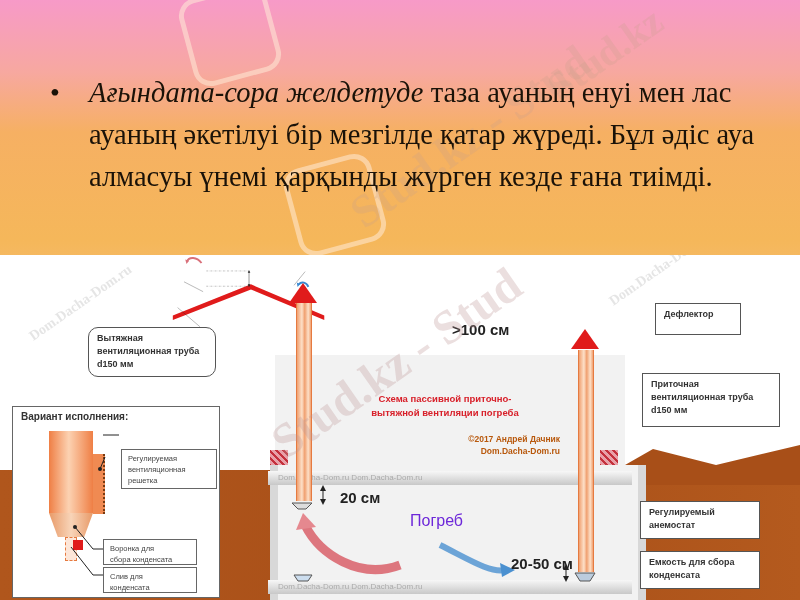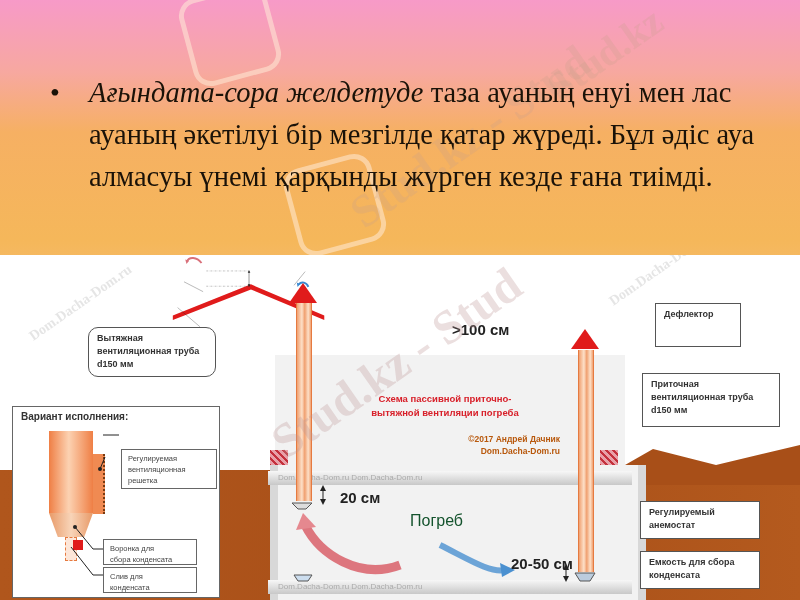--- a/index.html
+++ b/index.html
@@ -20,21 +20,21 @@
   .cellar{position:absolute;left:270px;top:210px;width:360px;height:135px;background:#f2f2f2;border-left:8px solid #d8d8d8;border-right:8px solid #d8d8d8;}
   .slab{position:absolute;height:14px;background:linear-gradient(180deg,#f7f7f7,#c8c8c8);font-size:8px;color:#aaa;line-height:14px;padding-left:10px;box-sizing:border-box;}
   .house{position:absolute;left:275px;top:100px;width:350px;height:120px;background:#f2f2f2;}
   .roof{position:absolute;left:210px;top:90px;width:470px;height:110px;}
   .brick{position:absolute;width:18px;height:42px;background:repeating-linear-gradient(45deg,#e8a0a8 0 3px,#c4303c 3px 5px);}
   .pipe{position:absolute;width:14px;background:linear-gradient(90deg,#f0a070,#fde0c8 35%,#f0a070 55%,#fde0c8 80%,#f0a070);border-left:1px solid #e67a40;border-right:1px solid #e67a40;}
   .deflector{position:absolute;width:0;height:0;border-left:14px solid transparent;border-right:14px solid transparent;border-bottom:20px solid #e01b1b;}
   .callout{position:absolute;background:#fff;border:1px solid #555;font-size:9px;line-height:13px;color:#333;padding:4px 8px;box-sizing:border-box;font-weight:bold;}
   .roof-title{position:absolute;left:330px;top:137px;width:230px;text-align:center;font-size:9.5px;font-weight:bold;color:#d8202a;line-height:14px;}
   .copyright{position:absolute;left:330px;top:178px;width:230px;text-align:right;font-size:8.5px;font-weight:bold;color:#b8580c;line-height:12px;}
-  .cellar-label{position:absolute;left:410px;top:257px;font-size:16px;color:#14532d;}
+  .cellar-label{position:absolute;left:410px;top:257px;font-size:16px;color:#6d28d9;}
   .dim{position:absolute;font-size:15px;color:#222;font-weight:bold;}
   .variant{position:absolute;left:12px;top:151px;width:208px;height:192px;background:#fff;border:1px solid #666;box-sizing:border-box;}
   .variant-title{position:absolute;left:8px;top:4px;font-size:10px;font-weight:bold;color:#333;}
   .v-pipe{position:absolute;left:36px;top:24px;width:44px;height:82px;background:linear-gradient(90deg,#ef7f45,#fcd2b2 45%,#ef7f45);}
   .v-grille{position:absolute;left:80px;top:47px;width:10px;height:60px;background:#f08a52;border-right:2px dotted #7a3a10;}
   .v-funnel{position:absolute;left:36px;top:106px;width:44px;height:24px;background:linear-gradient(90deg,#e89a68,#f8d4b8,#e89a68);clip-path:polygon(0 0,100% 0,80% 100%,20% 100%);}
   .v-drain{position:absolute;left:52px;top:130px;width:10px;height:22px;background:#fde6d8;border:1px dashed #e67a40;}
   .v-red{position:absolute;left:60px;top:133px;width:10px;height:10px;background:#e01b1b;}
   .v-callout{position:absolute;background:#fff;border:1px solid #666;font-size:7.5px;line-height:11px;color:#444;padding:3px 6px;box-sizing:border-box;}
   svg{position:absolute;left:0;top:0;}
@@ -124,21 +124,21 @@
   <div class="cellar-label">Погреб</div>
   <div class="dim" style="left:452px;top:66px;">&gt;100 см</div>
   <div class="dim" style="left:328px;top:234px;margin-left:12px;">20 см</div>
   <div class="dim" style="left:511px;top:300px;">20-50 см</div>
 
   <div class="callout" style="left:88px;top:72px;width:128px;height:50px;border-radius:10px;">
     <div>Вытяжная</div>
     <div>вентиляционная труба</div>
     <div>d150 мм</div>
   </div>
-  <div class="callout" style="left:655px;top:48px;width:86px;height:44px;">
+  <div class="callout" style="left:655px;top:48px;width:86px;height:32px;">
     <div>Дефлектор</div>
   </div>
   <div class="callout" style="left:642px;top:118px;width:138px;height:54px;">
     <div>Приточная</div>
     <div>вентиляционная труба</div>
     <div>d150 мм</div>
   </div>
   <div class="callout" style="left:640px;top:246px;width:120px;height:38px;">
     <div>Регулируемый</div>
     <div>анемостат</div>

